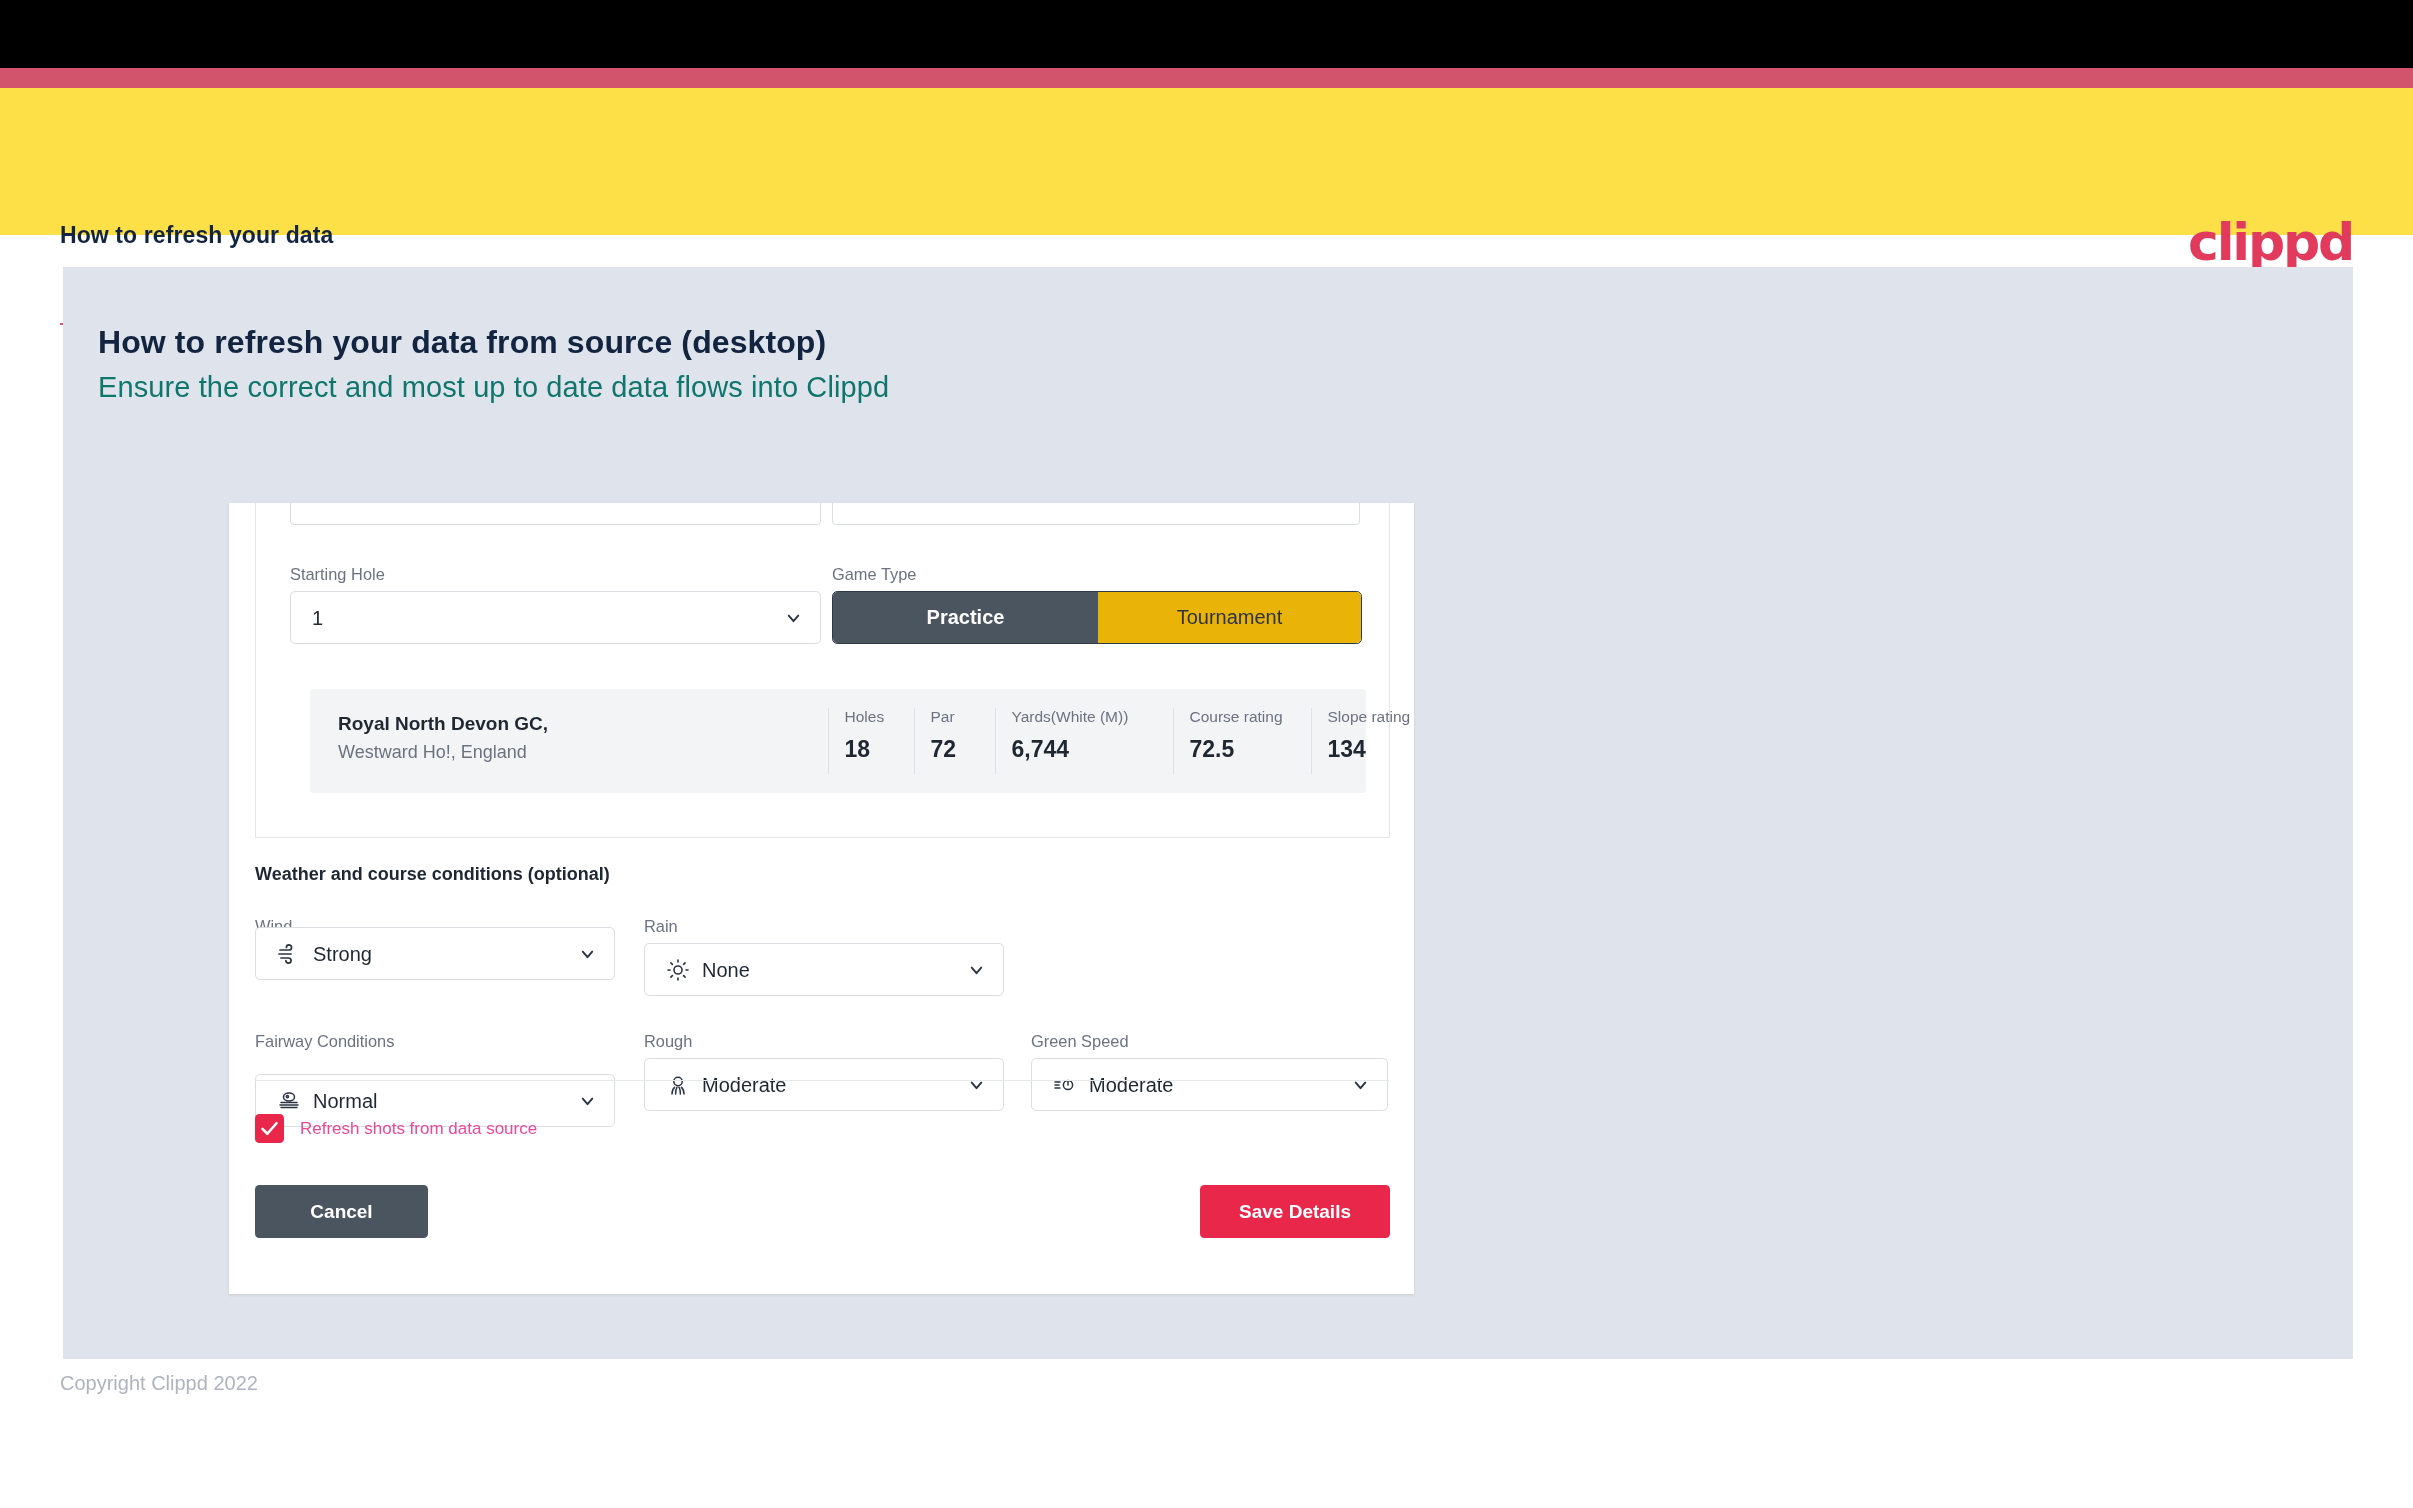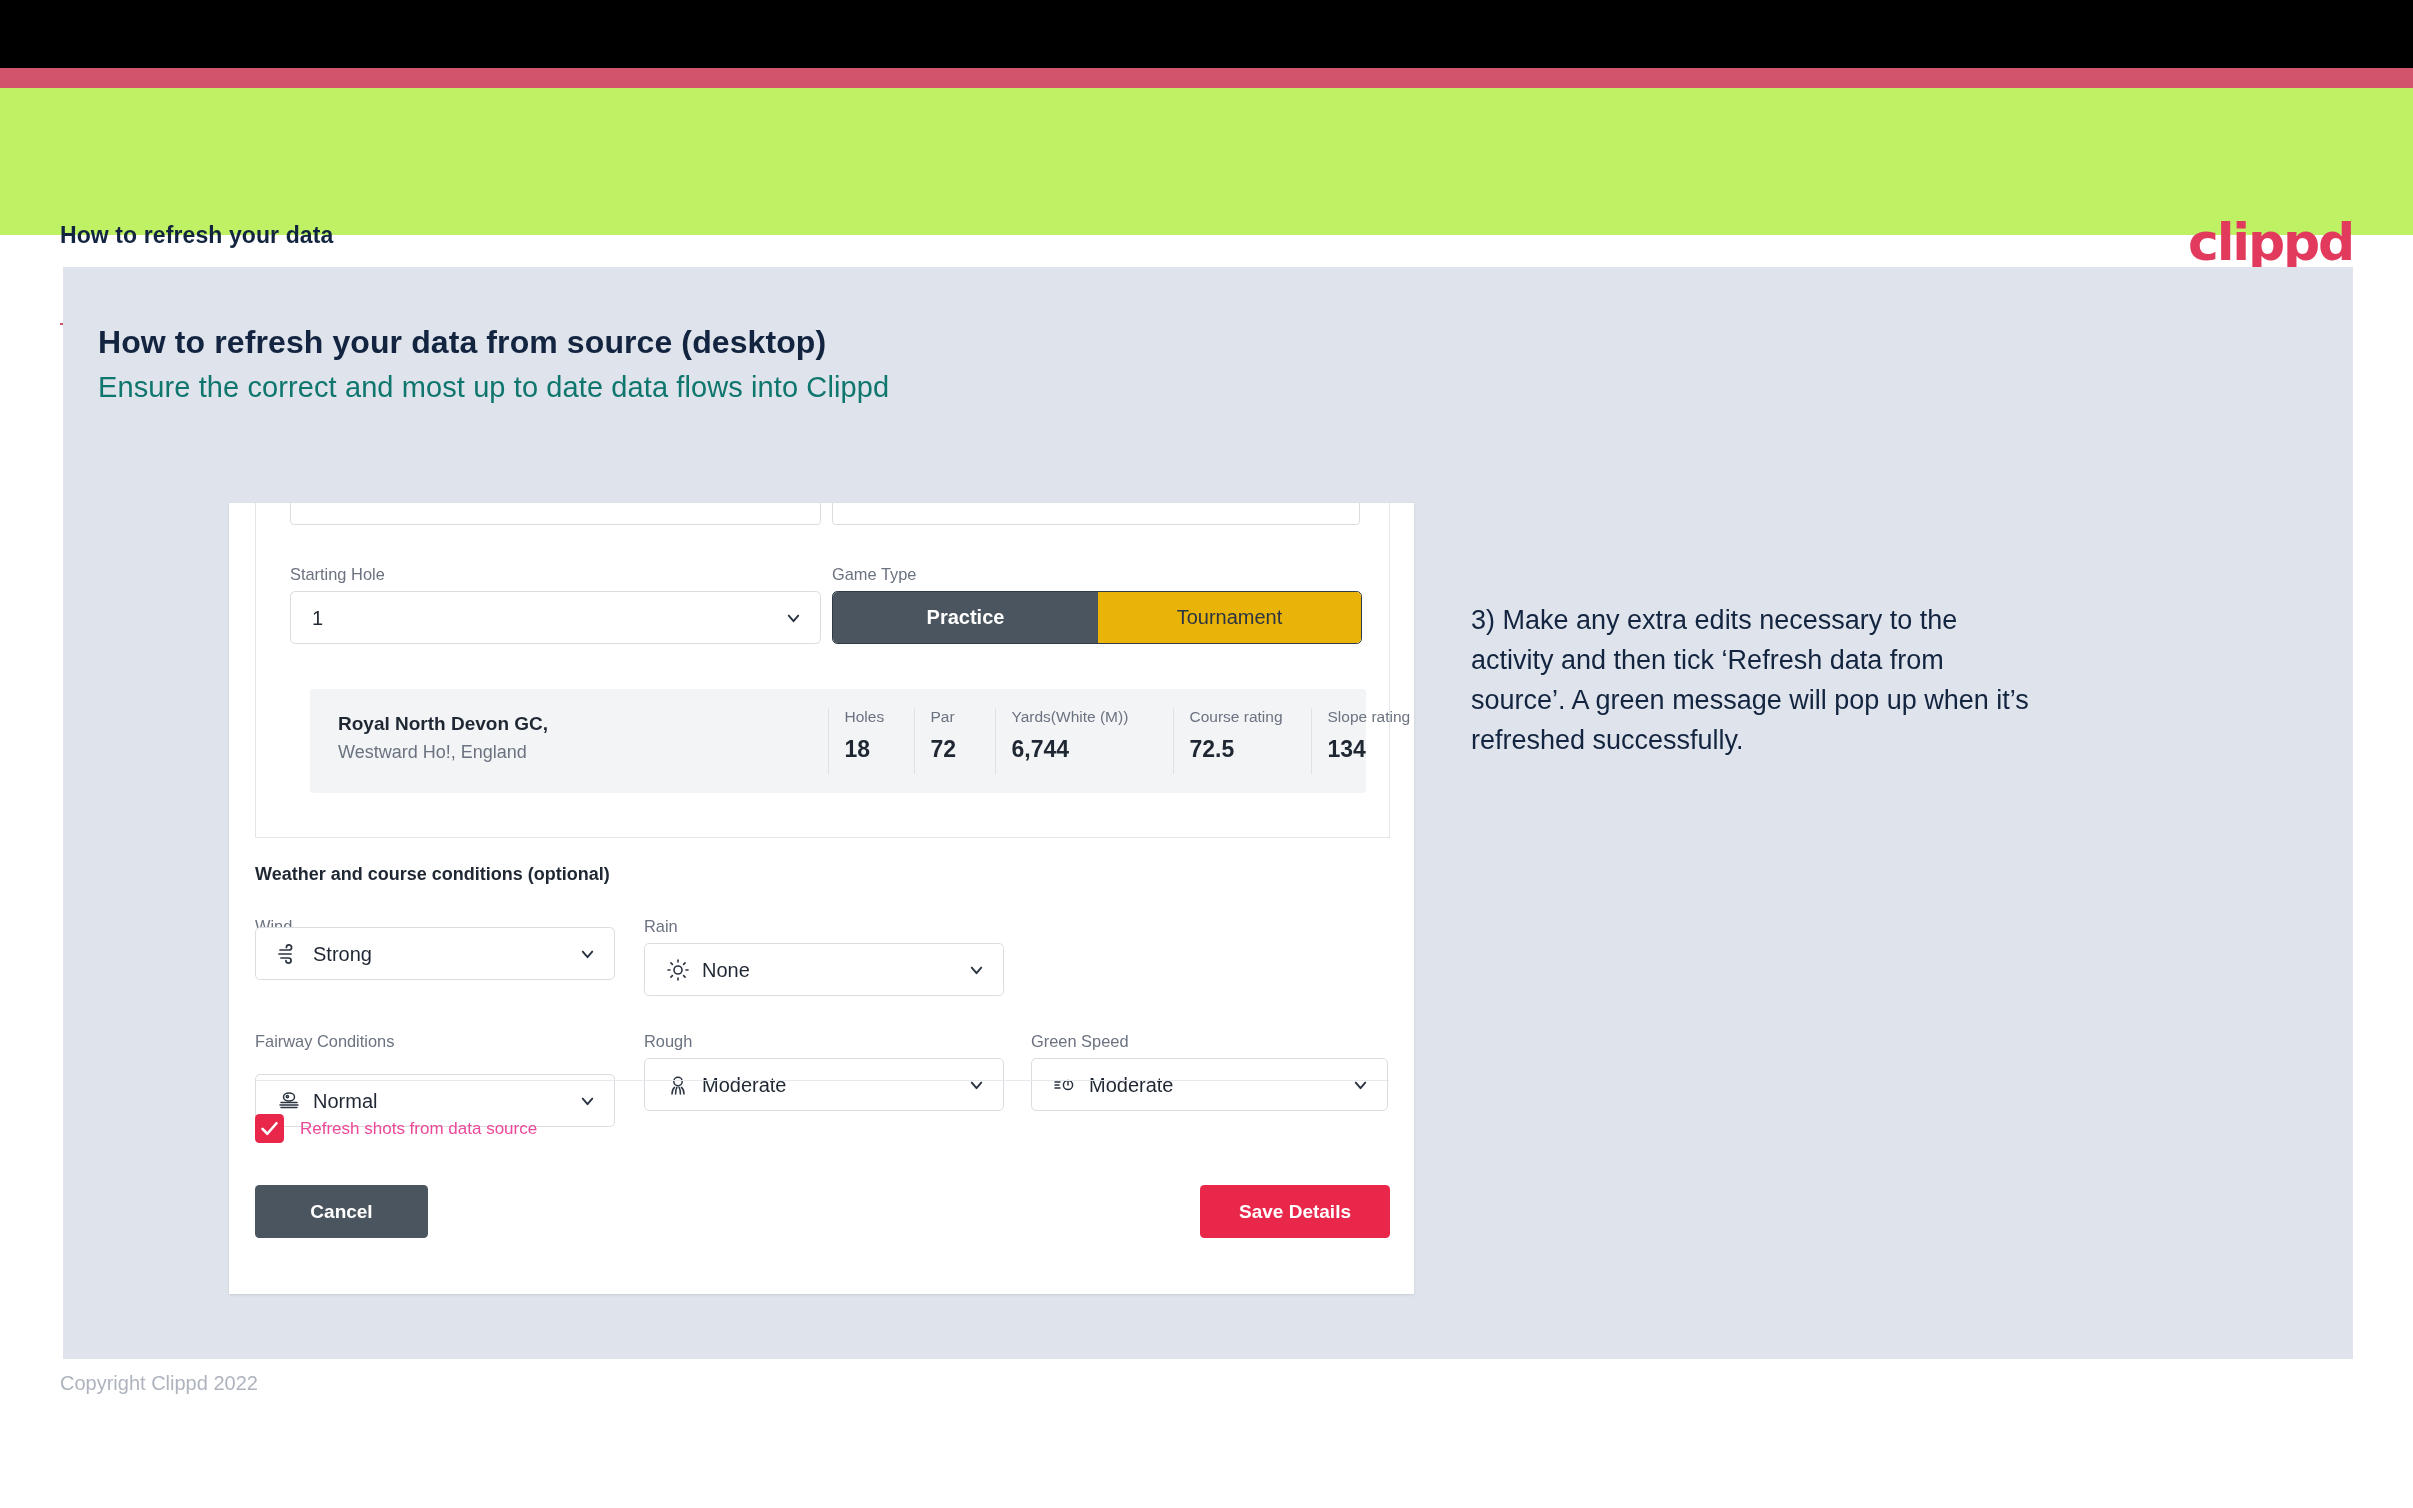--- a/index.html
+++ b/index.html
@@ -9,21 +9,21 @@
     font-family: "Liberation Sans", sans-serif;
     overflow: hidden;
   }
   .page { position: relative; width: 2413px; height: 1508px; background:#fff; }
 
   
   .topbar-black { position:absolute; left:0; top:0; width:2413px; height:68px; background:#000; }
   .topbar-pink  { position:absolute; left:0; top:68px; width:2413px; height:20px; background:#d2546c; }
 
   
-  .header { position:absolute; left:0; top:88px; width:2413px; height:147px; background:#bef264; }
+  .header { position:absolute; left:0; top:88px; width:2413px; height:147px; background:#fde047; }
   .header-title {
     position:absolute; left:60px; top:134px;
     font-size:23px; font-weight:700; color:#12243f; letter-spacing:0.1px;
   }
   .logo {
     position:absolute; right:60px; top:128px;
     font-size:52px; font-weight:800; color:#e23a5c;
     letter-spacing:-2.2px; line-height:1;
     font-family:"DejaVu Sans", sans-serif;
   }
@@ -173,21 +173,20 @@
   <div class="header">
     <div class="header-title">How to refresh your data</div>
     <div class="logo">clippd</div>
     <div class="header-rule"></div>
   </div>
 
   <div class="panel"></div>
   <div class="panel-title">How to refresh your data from source (desktop)</div>
   <div class="panel-subtitle">Ensure the correct and most up to date data flows into Clippd</div>
 
-  <div class="instruction">3) Make any extra edits necessary to the activity and then tick ‘Refresh data from source’. A green message will pop up when it’s refreshed successfully.</div>
 
   <div class="shot">
 
     <div class="form-box">
       <div class="cut-input a"></div>
       <div class="cut-input b"></div>
 
       <div class="field-label" style="left:34px; top:62px;">Starting Hole</div>
       <div class="select" style="left:34px; top:88px; width:531px;">
         <span class="val">1</span>

